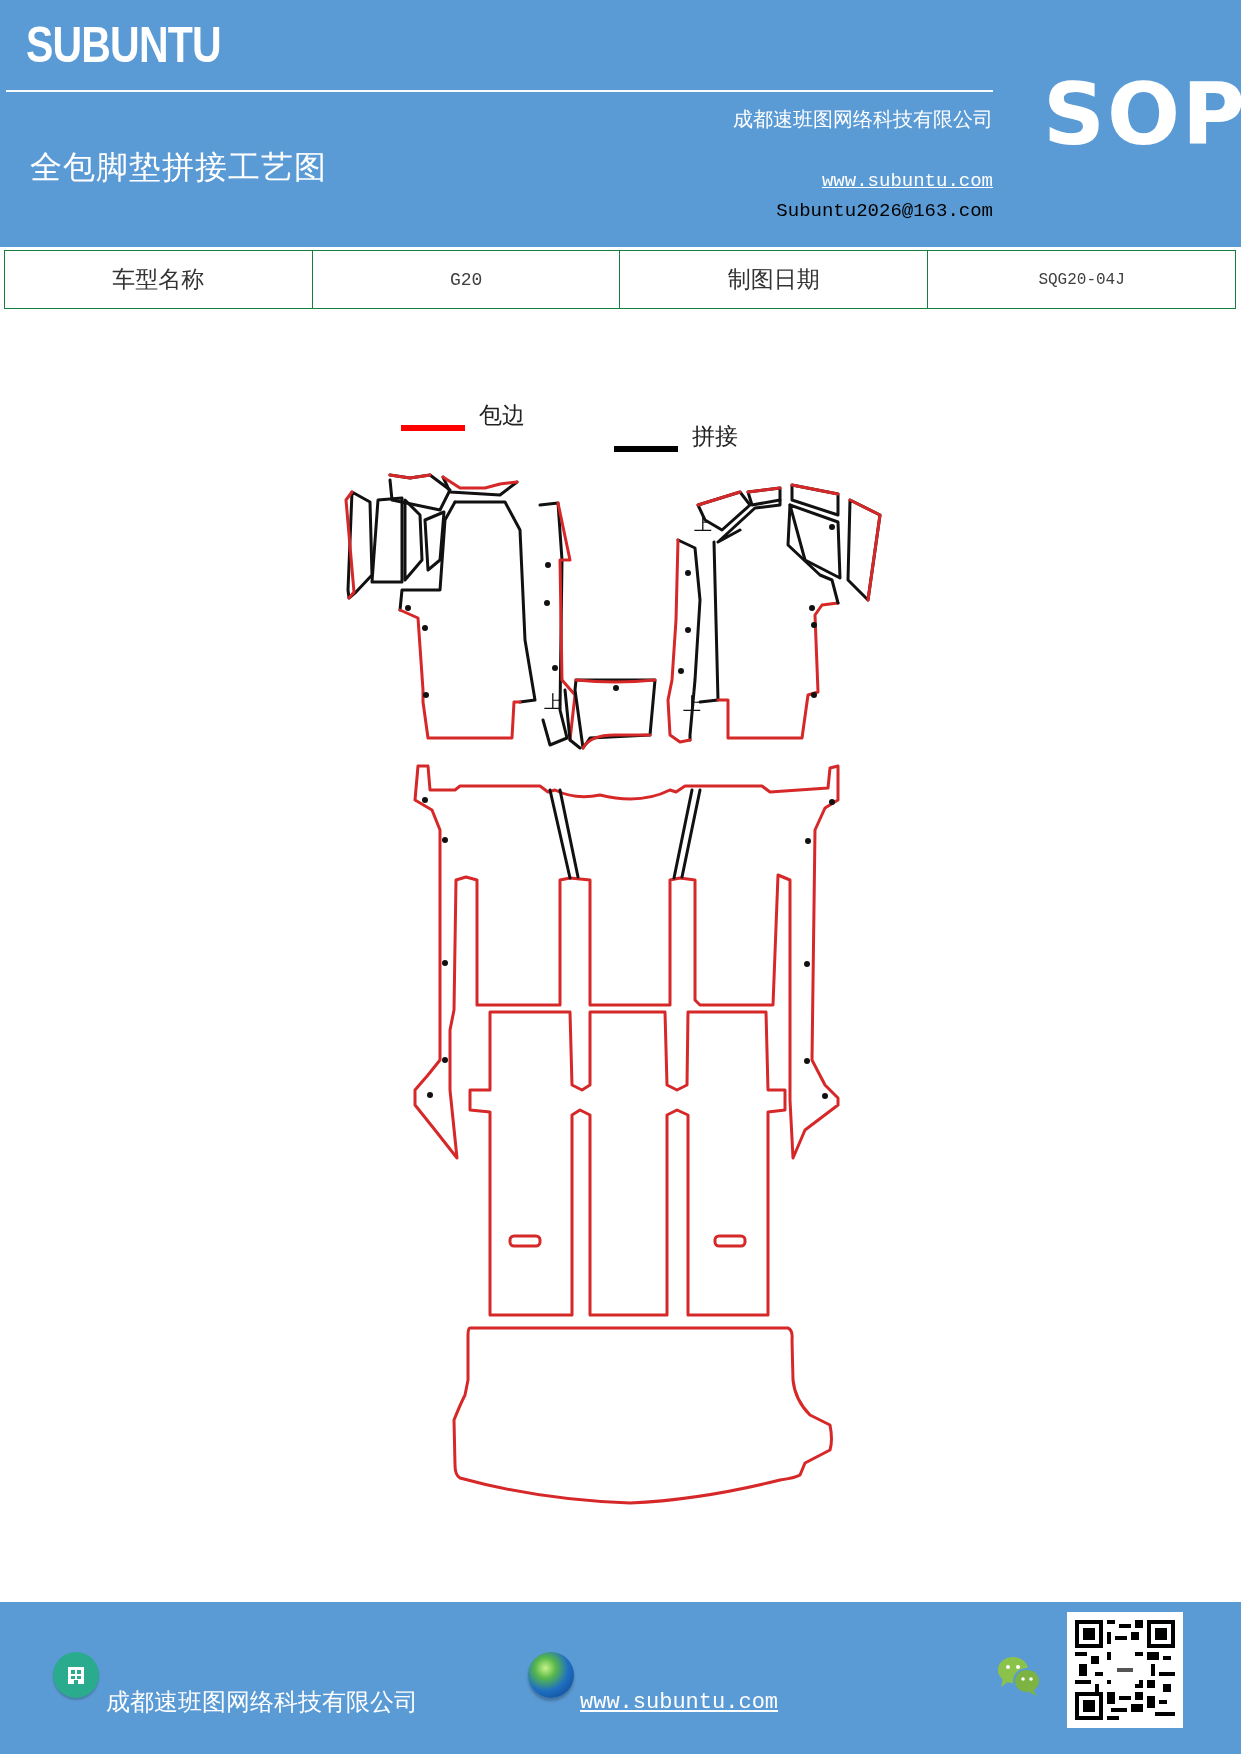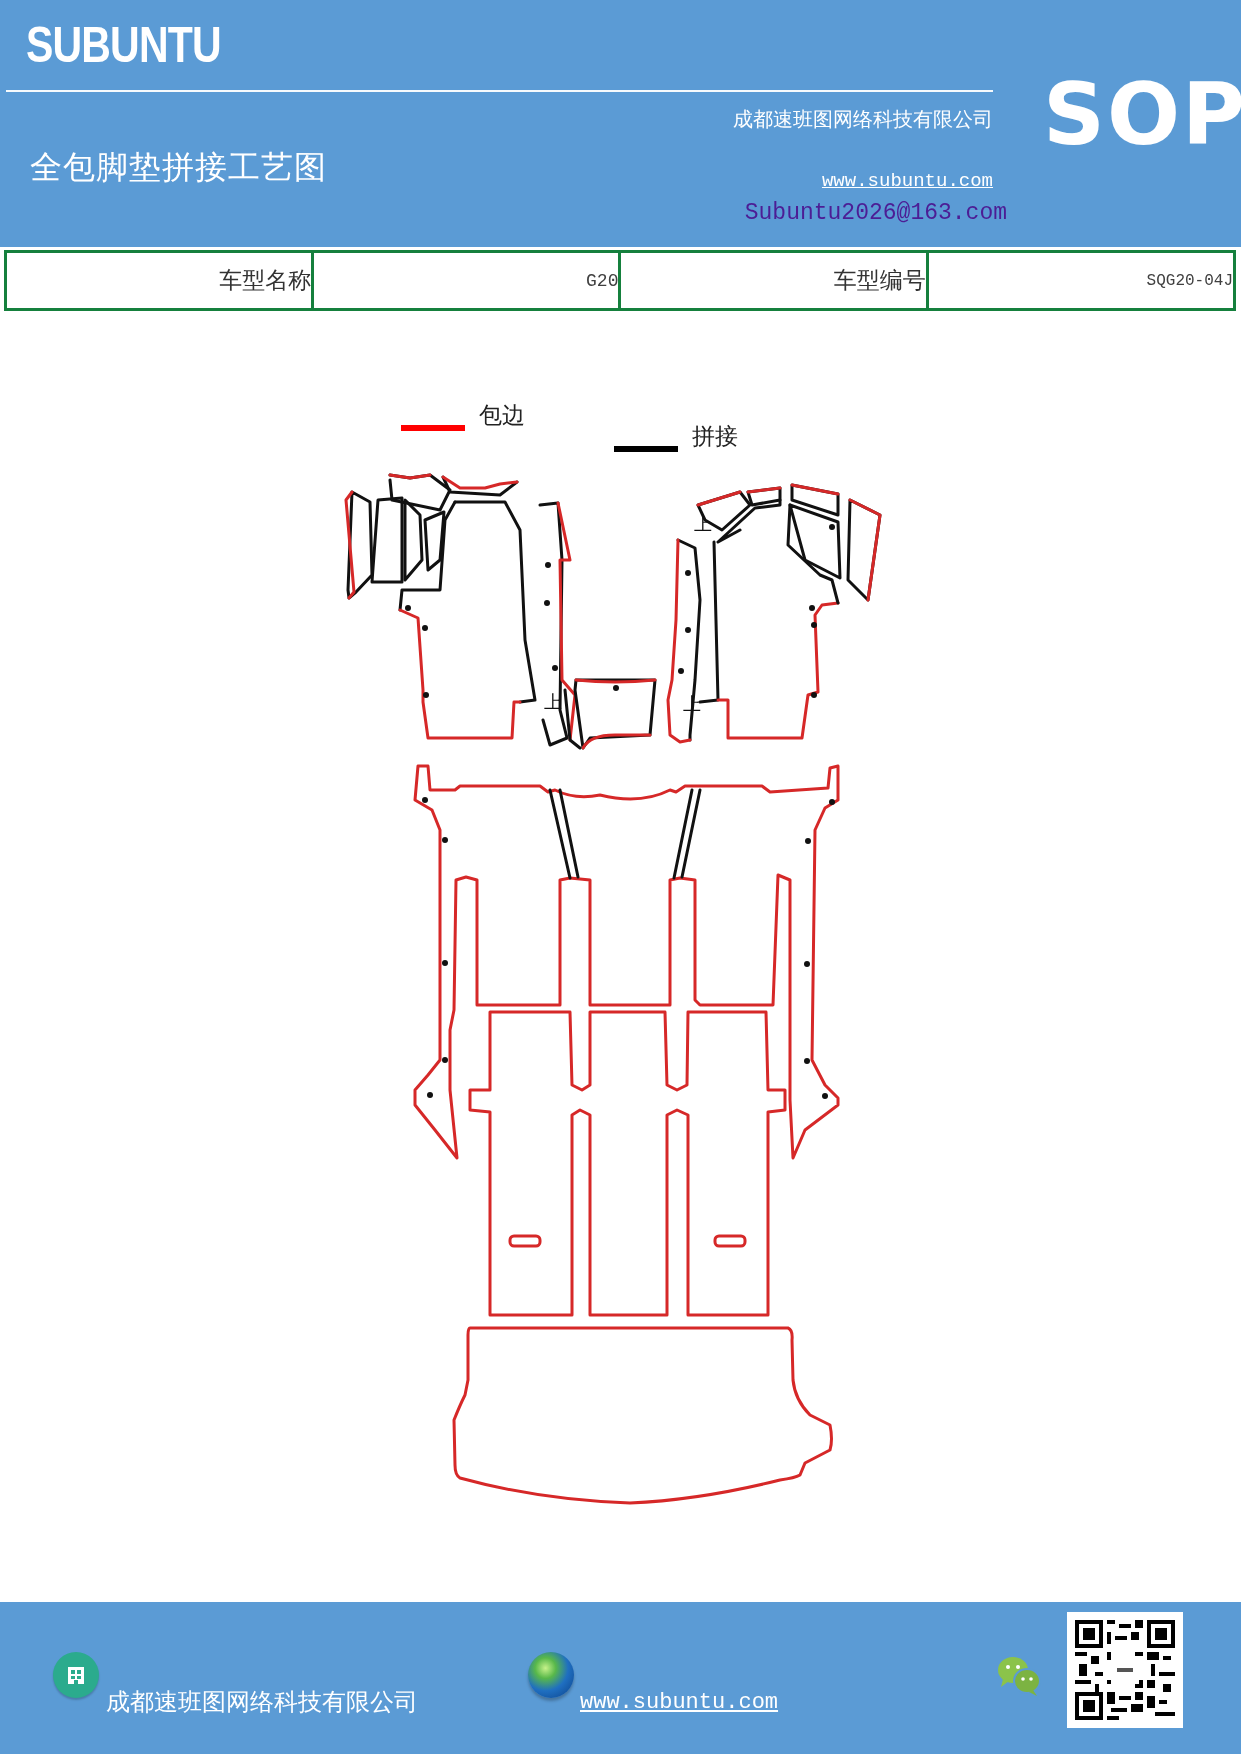--- a/index.html
+++ b/index.html
@@ -5,25 +5,25 @@
   * { margin: 0; padding: 0; box-sizing: border-box; }
   html, body { width: 1241px; height: 1754px; background: #ffffff; overflow: hidden; }
   body { position: relative; font-family: "DejaVu Sans", sans-serif; }
 
   .header { position: absolute; left: 0; top: 0; width: 1241px; height: 247px; background: #5b9bd5; }
   .brand { position: absolute; left: 26px; top: 16px; color: #fff; font-family: "Liberation Sans", sans-serif; font-weight: bold; font-size: 50px; letter-spacing: -1px; transform: scaleX(0.82); transform-origin: left top; }
   .header-rule { position: absolute; left: 6px; top: 90px; width: 987px; height: 2px; background: #ffffff; opacity: 0.95; }
   .doc-title { position: absolute; left: 30px; top: 146px; color: #fff; font-family: "DejaVu Serif", serif; font-size: 32px; letter-spacing: 1px; }
   .company { position: absolute; right: 248px; top: 106px; color: #fff; font-family: "DejaVu Serif", serif; font-size: 20px; text-align: right; }
   .site { position: absolute; right: 248px; top: 170px; color: #fff; font-family: "Liberation Mono", monospace; font-size: 19px; text-decoration: underline; }
-  .email { position: absolute; right: 234px; top: 200px; color: #4c1d95; font-family: "Liberation Mono", monospace; font-size: 23px; }
+  .email { position: absolute; right: 248px; top: 200px; color: #000000; font-family: "Liberation Mono", monospace; font-size: 19px; }
   .sop { position: absolute; left: 1043px; top: 64px; color: #fff; font-family: "DejaVu Sans", sans-serif; font-weight: bold; font-size: 86px; letter-spacing: 2px; }
 
   .info-table { position: absolute; left: 4px; top: 250px; width: 1232px; border-collapse: collapse; }
-  .info-table td { border: 3px solid #15803d; height: 58px; width: 308px; text-align: right; font-size: 23px; color: #222; vertical-align: middle; }
+  .info-table td { border: 1px solid #15803d; height: 58px; width: 308px; text-align: center; font-size: 23px; color: #222; vertical-align: middle; }
   .info-table td.label { font-family: "DejaVu Sans", sans-serif; font-weight: 300; color: #333; }
   .info-table td.value { font-family: Liberation Mono, monospace; font-size: 21px; color: #404040; }
   .info-table td.value.small { font-size: 16px; }
 
   .legend { position: absolute; top: 400px; left: 0; width: 1241px; height: 40px; }
   .legend-item { position: absolute; top: 0; display: flex; align-items: flex-end; }
   .legend-swatch { width: 64px; height: 6px; margin-right: 14px; margin-top: -10px; }
   .legend-label { font-size: 23px; color: #222; }
 
   .diagram { position: absolute; left: 0; top: 460px; width: 1241px; height: 1060px; }
@@ -47,21 +47,21 @@
   <div class="site">www.subuntu.com</div>
   <div class="email">Subuntu2026@163.com</div>
   <div class="sop">SOP</div>
 </div>
 
 <table class="info-table">
   <tbody>
       <tr>
     <td class="label">车型名称</td>
     <td class="value" style="font-size:18px">G20</td>
-    <td class="label">车型编号</td>
+    <td class="label">制图日期</td>
     <td class="value small">SQG20-04J</td>
   </tr>
 </tbody>
   </table>
 
 <div class="legend">
   <div class="legend-item" style="left:401px;">
     <span class="legend-swatch" style="background:#ff0000;"></span>
     <span class="legend-label">包边</span>
   </div>

